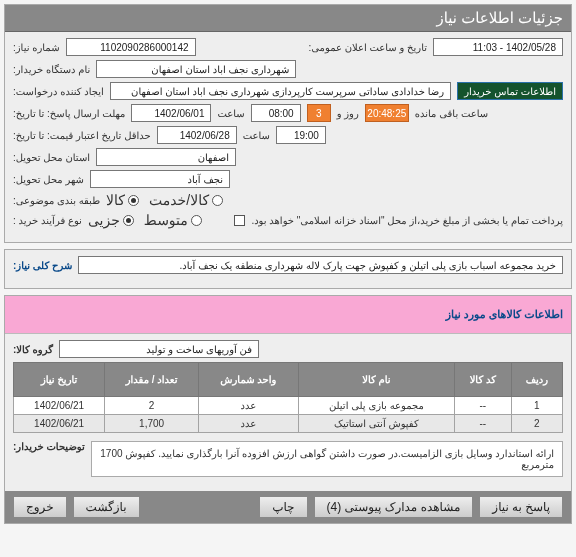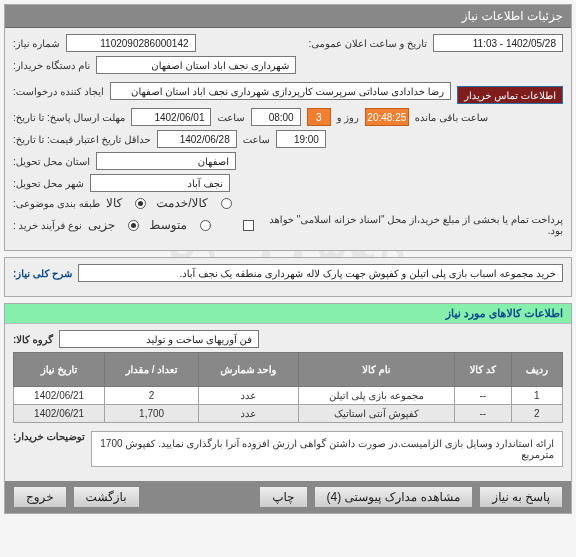--- a/index.html
+++ b/index.html
@@ -25,21 +25,21 @@
   border: 1px solid #aaa;
   background: #eee;
   margin-bottom: 6px;
   position: relative;
   z-index: 1;
 }
 .panel-header {
   background: #888;
   color: #fff;
   padding: 4px 8px;
-  font-size: 12px;
+  font-size: 15px;
   border-bottom: 1px solid #666;
 }
 .panel-body { padding: 6px 8px 10px 8px; }
 .row {
   display: flex;
   flex-direction: row-reverse;
   align-items: center;
   gap: 6px;
   margin-bottom: 4px;
   flex-wrap: wrap;
@@ -52,40 +52,40 @@
 .fld {
   background: #fff;
   border: 1px solid #777;
   padding: 2px 6px;
   font-size: 10px;
   height: 18px;
   display: inline-flex;
   align-items: center;
   color: #222;
 }
-.fld-blue { background: #7f1d1d; color: #fff; border-color: #2a70aa; margin-top: 8px; }
+.fld-blue { background: #14532d; color: #fff; border-color: #2a70aa; }
 .fld-orange { background: #f08030; color: #fff; border-color: #c06020; }
 .radio-group { display: flex; flex-direction: row-reverse; gap: 10px; align-items: center; }
-.radio { display: inline-flex; align-items: center; gap: 13px; font-size: 12px; text-align: right; }
+.radio { display: inline-flex; align-items: center; gap: 3px; font-size: 14px; text-align: right; }
 .radio-circle {
   width: 11px; height: 11px;
   border: 1px solid #555; border-radius: 50%;
   display: inline-flex; align-items: center; justify-content: center;
   background: #fff;
 }
 .radio-dot { width: 5px; height: 5px; background: #333; border-radius: 50%; }
 .checkbox-sq {
   width: 11px; height: 11px; border: 1px solid #555; background: #fff;
 }
 .section-title {
   color: #0a4a8a;
   font-weight: bold;
   font-size: 11px;
-  background: #86efac;
-  padding: 3px 8px;
+  background: #f9a8d4;
+  padding: 12px 8px;
   border-bottom: 1px solid #bbb;
 }
 table.items {
   width: 100%;
   border-collapse: collapse;
   font-size: 10px;
   background: #fff;
   margin-top: 4px;
 }
 table.items th {

